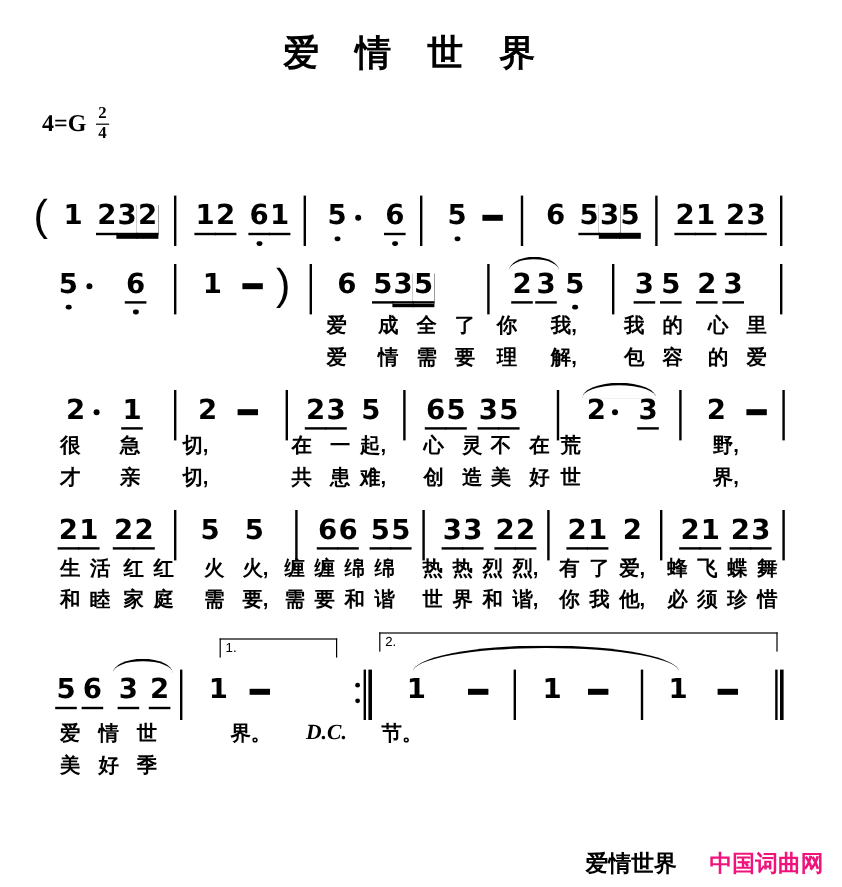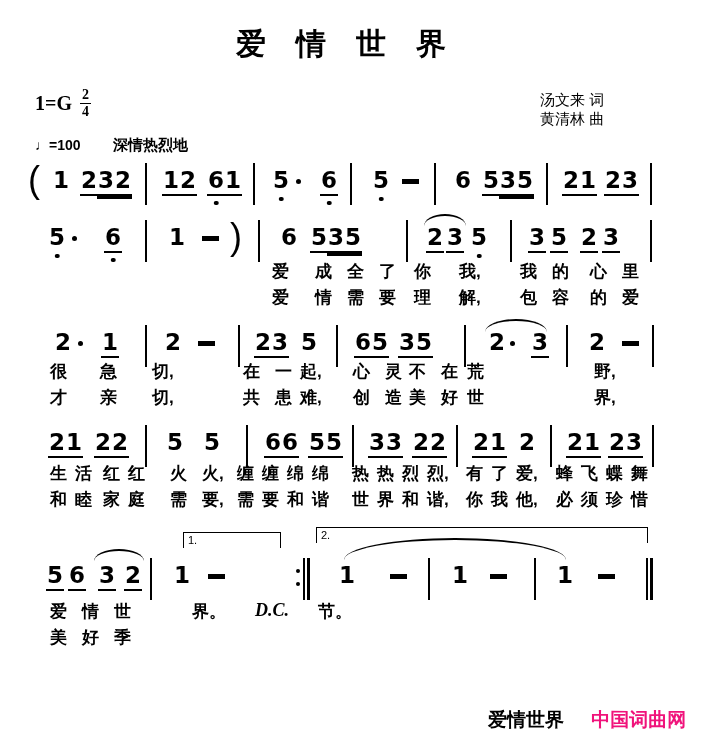--- a/index.html
+++ b/index.html
@@ -64,36 +64,28 @@
   .footer .site{margin-left:22px;}
 </style>
 </head>
 <body>
 
 <div class="page">
 
   <div class="title">爱情世界</div>
 
   <div class="keysig">
-    <span>1=G</span>
+    <span>4=G</span>
     <span class="fraction">
       <span class="num">2</span>
       <span class="den">4</span>
     </span>
   </div>
 
-  <div class="credits">
-    <div>汤文来 词</div>
-    <div>黄清林 曲</div>
-  </div>
-
-  <div class="tempo-row">
-    <span class="tempo">♩=100</span>
-    <span class="expression">深情热烈地</span>
-  </div>
+
 
   <div id="score">
       <div class="paren" style="left: 28px; top: 161px;">(</div>
       <div class="note" style="left: 52px; top: 168px;">1</div>
       <div class="note u1" style="left: 80px; top: 168px;">2</div>
       <div class="note u2" style="left: 97px; top: 168px;">3</div>
       <div class="note u2" style="left: 114px; top: 168px;">2</div>
       <div class="barline" style="left: 145px; top: 163px;"></div>
       <div class="note u1" style="left: 162px; top: 168px;">1</div>
       <div class="note u1" style="left: 179px; top: 168px;">2</div>

